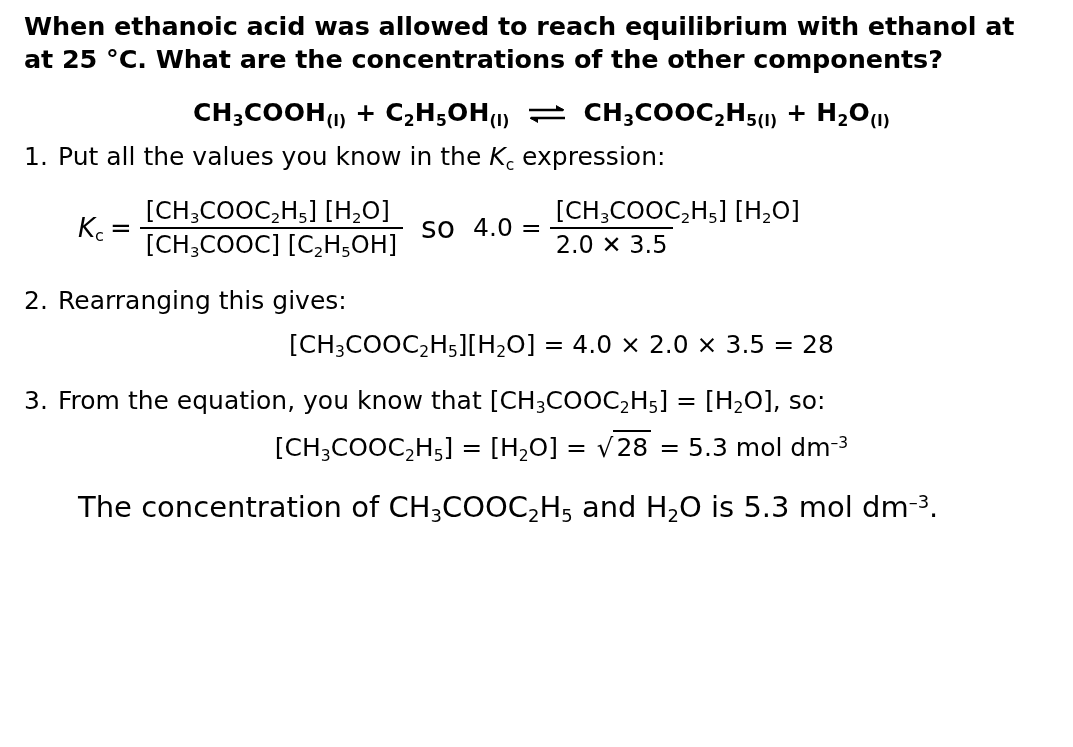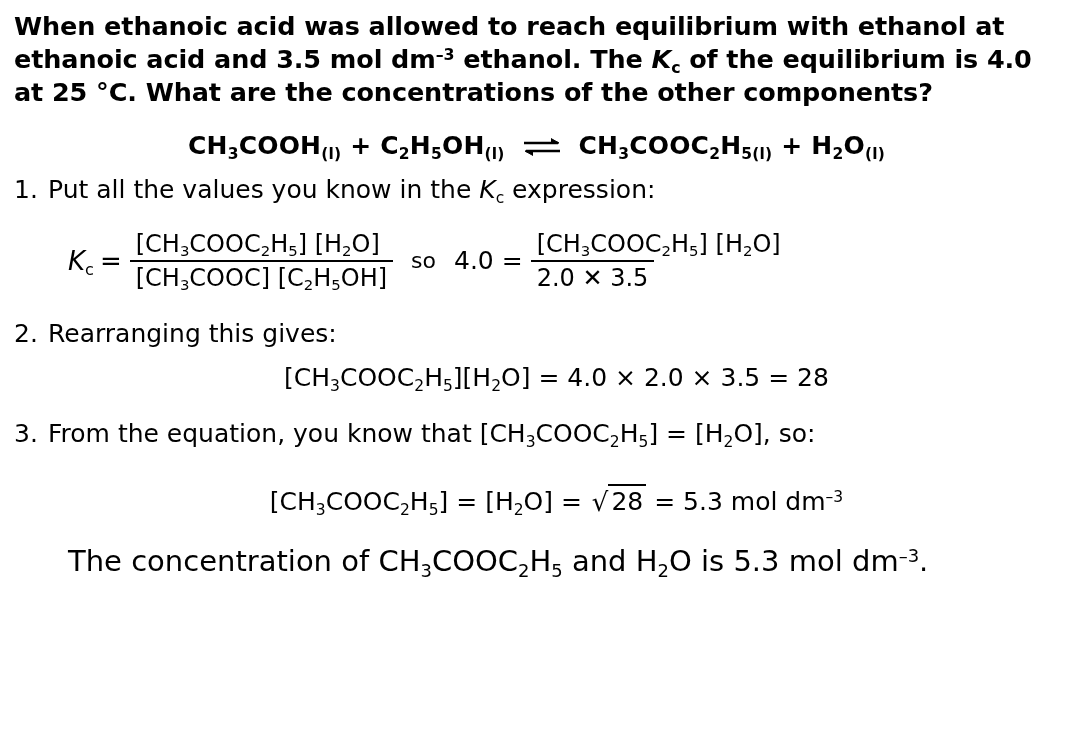--- a/index.html
+++ b/index.html
@@ -12,21 +12,21 @@
     height: 747px;
     font-family: "DejaVu Sans", sans-serif;
     color: #000000;
     overflow: hidden;
   }
   .page {
     position: relative;
     width: 1073px;
     height: 747px;
     box-sizing: border-box;
-    padding: 10px 14px 0 14px;
+    padding: 10px 14px 0 24px;
   }
   .question {
     font-weight: bold;
     font-size: 25.5px;
     line-height: 1.30;
     letter-spacing: -0.1px;
   }
   .question .ital { font-style: italic; }
   sub {
     font-size: 0.62em;
@@ -101,62 +101,60 @@
     padding: 0 6px 2px 6px;
     white-space: nowrap;
   }
   .frac .den {
     border-top: 2.2px solid #000;
     padding: 2px 6px 0 6px;
     white-space: nowrap;
   }
   .so-word {
     margin: 0 18px;
-    font-size: 22px;
+    font-size: 30px;
   }
   .val {
     font-size: 25px;
     margin-right: 8px;
   }
 
   .centered-math {
     text-align: center;
     font-size: 25px;
     margin-top: 14px;
     padding-left: 40px;
   }
   .step-block { margin-top: 26px; }
 
   .sqrt {
     display: inline-block;
     position: relative;
     white-space: nowrap;
     padding-left: 2px;
-    margin-top: 21px;
   }
   .sqrt .radicand {
     border-top: 2px solid #000;
     padding: 1px 3px 0 3px;
     display: inline-block;
   }
   .radsym { font-size: 26px; display:inline-block; transform: translateY(1px);}
   .final-line {
     font-size: 29px;
     margin-top: 28px;
     padding-left: 54px;
   }
 </style>
 </head>
 <body>
 
 <div class="page">
 
   <div class="question">
     <div><span>When ethanoic acid was allowed to reach equilibrium with ethanol at</span></div>
-    <div><span>ethanoic acid and 3.5 mol dm</span><sup>–3</sup><span> ethanol. The </span><span class="ital">K</span><sub>c</sub><span> of the equilibrium is 4.0</span></div>
     <div><span>at 25 °C.  What are the concentrations of the other components?</span></div>
   </div>
 
   <div class="equation">
     <span><span>CH</span><sub>3</sub><span>COOH</span><sub>(l)</sub></span>
     <span>+</span>
     <span><span>C</span><sub>2</sub><span>H</span><sub>5</sub><span>OH</span><sub>(l)</sub></span>
     <span class="equilib-arrow">
       <svg width="40" height="22" viewBox="0 0 40 22">
         <line x1="2" y1="7" x2="36" y2="7" stroke="#000" stroke-width="2.4"></line>

